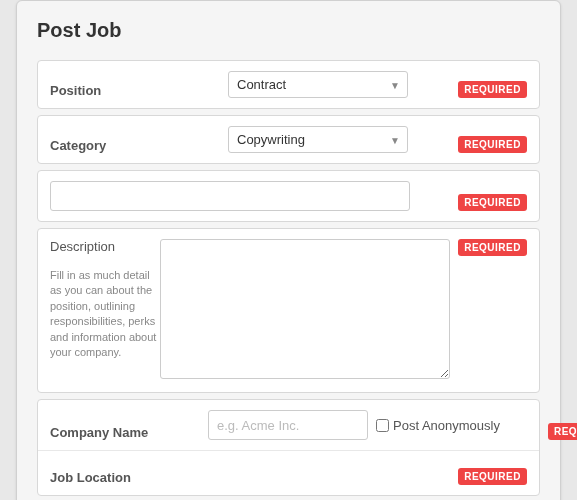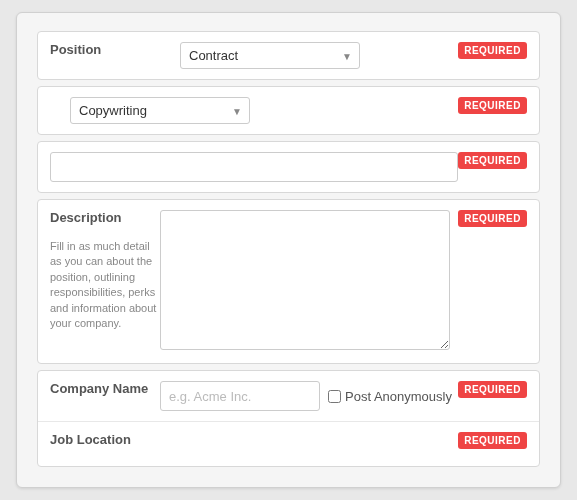--- a/index.html
+++ b/index.html
@@ -37,45 +37,46 @@
 
     .form-section {
       background: #fff;
       border: 1px solid #d8d8d8;
       border-radius: 4px;
       margin-bottom: 6px;
     }
 
     .form-row {
       display: flex;
-      align-items: flex-start;
+      align-items: flex-end;
       padding: 10px 12px;
       border-bottom: 1px solid #e8e8e8;
       min-height: 44px;
+      gap: 48px;
     }
 
     .form-row:last-child {
       border-bottom: none;
     }
 
     .form-label {
       font-weight: bold;
       color: #555;
       width: 110px;
       flex-shrink: 0;
       font-size: 13px;
     }
 
     .form-label-desc {
       width: 110px;
       flex-shrink: 0;
     }
 
     .form-label-desc .label-title {
-      font-weight: bold;
+      font-weight: normal;
       color: #555;
       font-size: 13px;
     }
 
     .form-label-desc .label-hint {
       color: #888;
       font-size: 11px;
       margin-top: 14px;
       line-height: 1.4;
     }
@@ -190,20 +191,21 @@
     .bottom-section {
       background: #fff;
       border: 1px solid #d8d8d8;
       border-radius: 4px;
     }
   </style>
 </head>
 <body>
 
 <div class="card">
+  <div class="card-title">Post Job</div>
 
   <div class="form-section">
     <div class="form-row">
       <div class="form-label">Position</div>
       <div class="form-control">
         <div class="select-wrapper">
           <select>
             <option>Contract</option>
             <option>Full-time</option>
             <option>Part-time</option>
@@ -211,20 +213,21 @@
           </select>
           <span class="select-arrow">▼</span>
         </div>
       </div>
       <span class="required-badge">REQUIRED</span>
     </div>
   </div>
 
   <div class="form-section">
     <div class="form-row">
+      <div class="form-label">Category</div>
       <div class="form-control">
         <div class="select-wrapper">
           <select>
             <option>Copywriting</option>
             <option>Design</option>
             <option>Development</option>
             <option>Marketing</option>
           </select>
           <span class="select-arrow">▼</span>
         </div>

